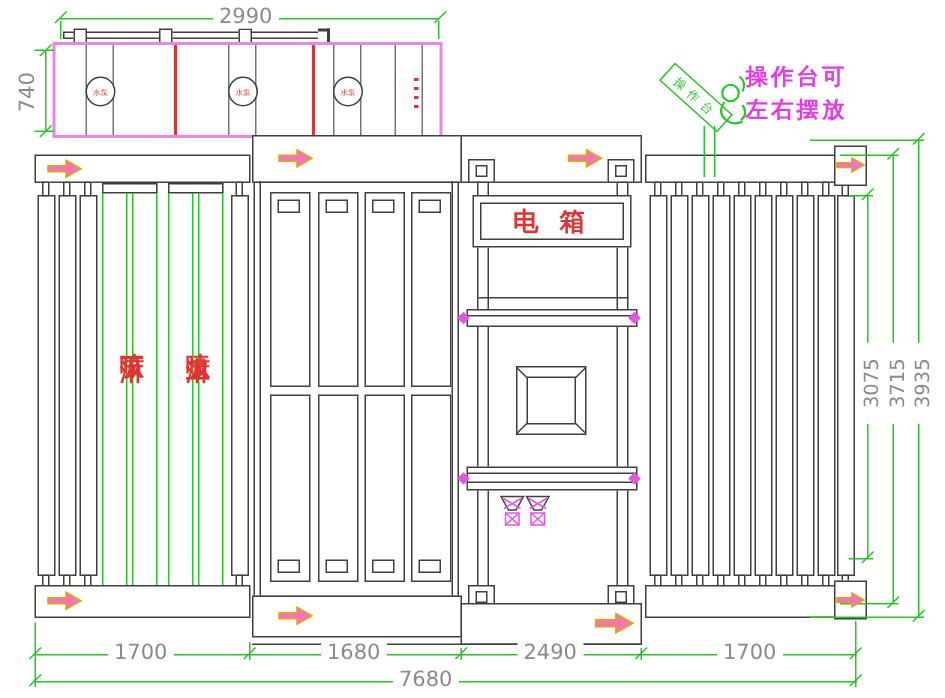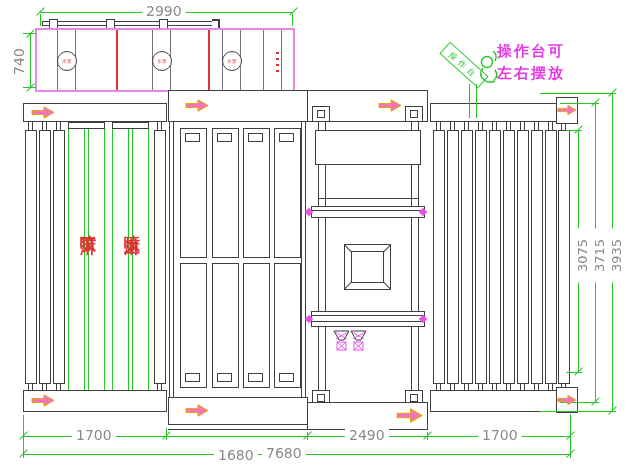--- a/index.html
+++ b/index.html
@@ -129,20 +129,23 @@
   <div class="arrow" style="left:378px;top:99px"><svg width="24" height="13" viewBox="0 0 24 13">
         <path d="M1 4.5 H13 V0.8 L23 6.5 L13 12.2 V8.5 H1 Z" fill="#f472be" stroke="#e0a800" stroke-width="1"></path>
       </svg></div>
   <div class="rect" style="left:312px;top:106px;width:18px;height:16px"></div>
   <div class="rect" style="left:317px;top:110px;width:8px;height:8px"></div>
   <div class="rect" style="left:405px;top:106px;width:18px;height:16px"></div>
   <div class="rect" style="left:410px;top:110px;width:8px;height:8px"></div>
   <div class="rect" style="left:318px;top:121px;width:8px;height:272px"></div>
   <div class="rect" style="left:411px;top:121px;width:8px;height:272px"></div>
   <div class="rect" style="left:315px;top:130px;width:106px;height:35px"></div>
+  <div class="rect" style="left:320px;top:135px;width:96px;height:25px;display:flex;align-items:center;justify-content:center">
+    <span style="color:#e23232;font-weight:bold;font-size:17px;letter-spacing:4px">电 箱</span>
+  </div>
   <div class="dl" style="left:319px;top:198px;width:100px;height:1px"></div>
   <div class="rect" style="left:311px;top:206px;width:114px;height:12px"></div>
   <div class="dl" style="left:312px;top:210px;width:112px;height:1px"></div>
   <div class="diamond" style="left:306px;top:209px"></div>
   <div class="diamond" style="left:420px;top:209px"></div>
   <div class="rect" style="left:344px;top:244px;width:47px;height:46px"></div>
   <div class="rect" style="left:351px;top:251px;width:33px;height:32px"></div>
   <div class="bevel" style="left:343px;top:248px;transform:rotate(45deg)"></div>
   <div class="bevel" style="left:382px;top:248px;transform:rotate(-45deg)"></div>
   <div class="bevel" style="left:343px;top:285px;transform:rotate(-45deg)"></div>
@@ -231,21 +234,21 @@
   <div class="gl" style="left:307px;top:432px;width:1px;height:8px"></div>
   <div class="gl" style="left:427px;top:432px;width:1px;height:8px"></div>
   <div class="gl" style="left:570px;top:414px;width:1px;height:44px"></div>
   <div class="gl" style="left:23px;top:436px;width:548px;height:1px"></div>
   <div class="tick" style="left:18px;top:435px"></div>
   <div class="tick" style="left:161px;top:435px"></div>
   <div class="tick" style="left:302px;top:435px"></div>
   <div class="tick" style="left:422px;top:435px"></div>
   <div class="tick" style="left:565px;top:435px"></div>
   <div class="dimtxt" style="left:72px;top:428px">1700</div>
-  <div class="dimtxt" style="left:214px;top:448px">1680</div>
+  <div class="dimtxt" style="left:214px;top:428px">1680</div>
   <div class="dimtxt" style="left:345px;top:428px">2490</div>
   <div class="dimtxt" style="left:478px;top:428px">1700</div>
   <div class="gl" style="left:23px;top:454px;width:548px;height:1px"></div>
   <div class="tick" style="left:18px;top:453px"></div>
   <div class="tick" style="left:565px;top:453px"></div>
   <div class="dimtxt" style="left:262px;top:446px">7680</div>
 
 </div>
 
 </body></html>

